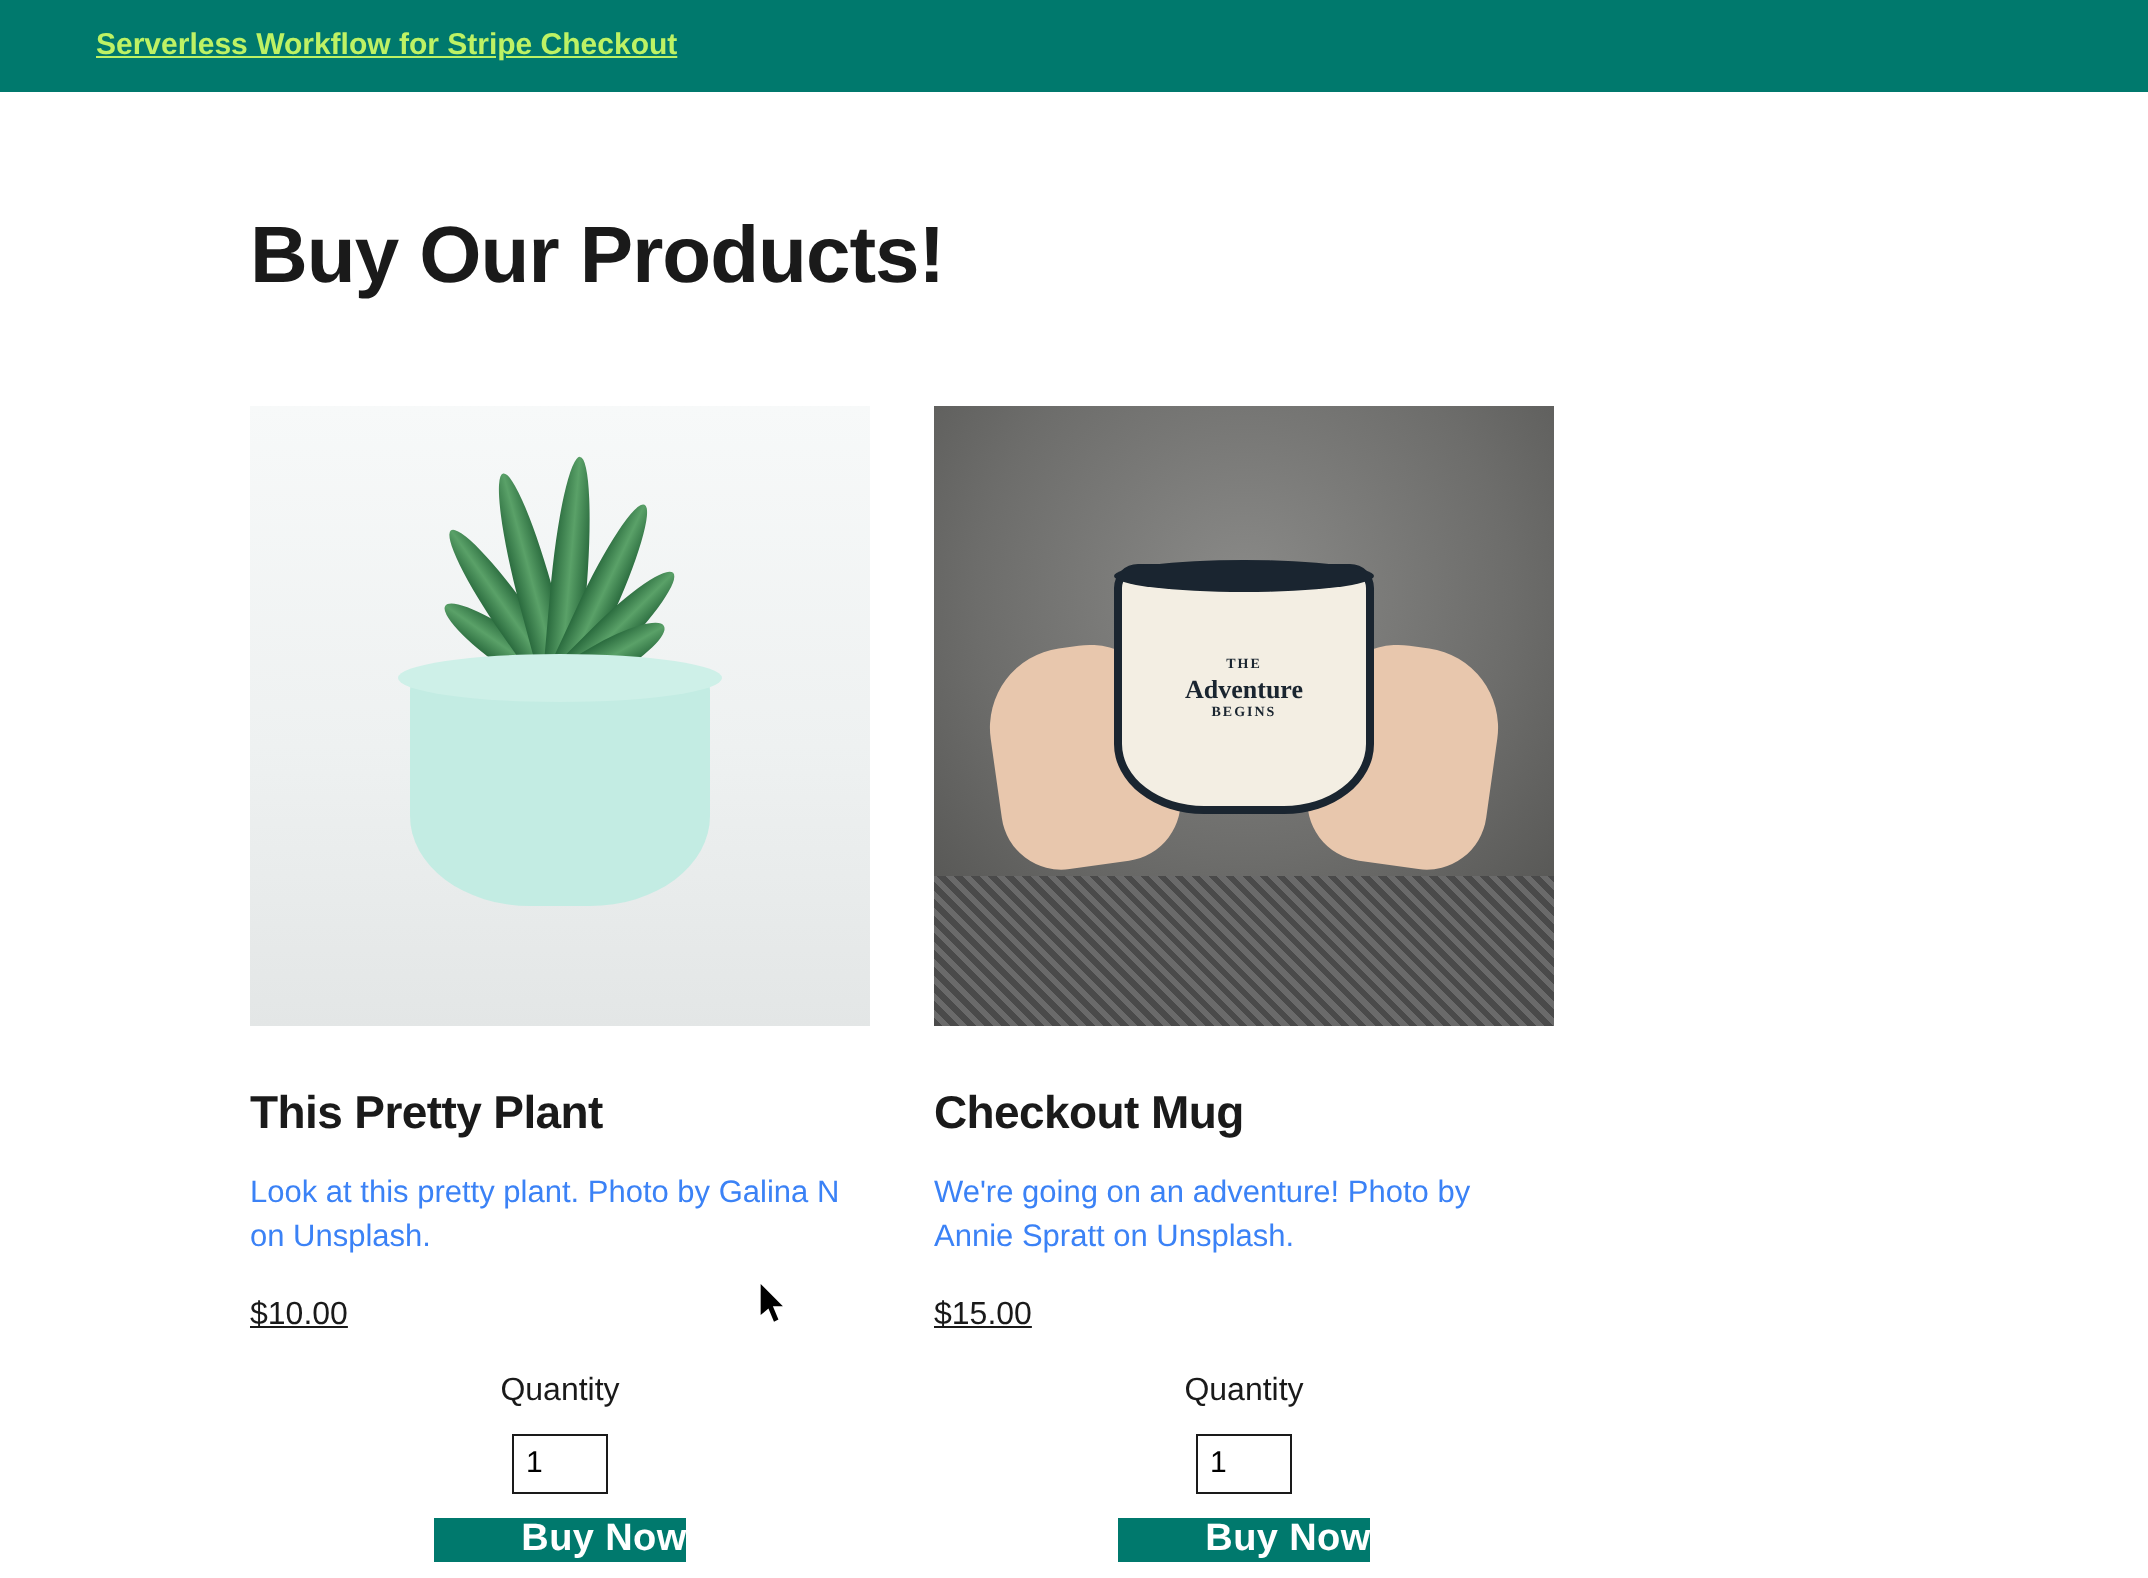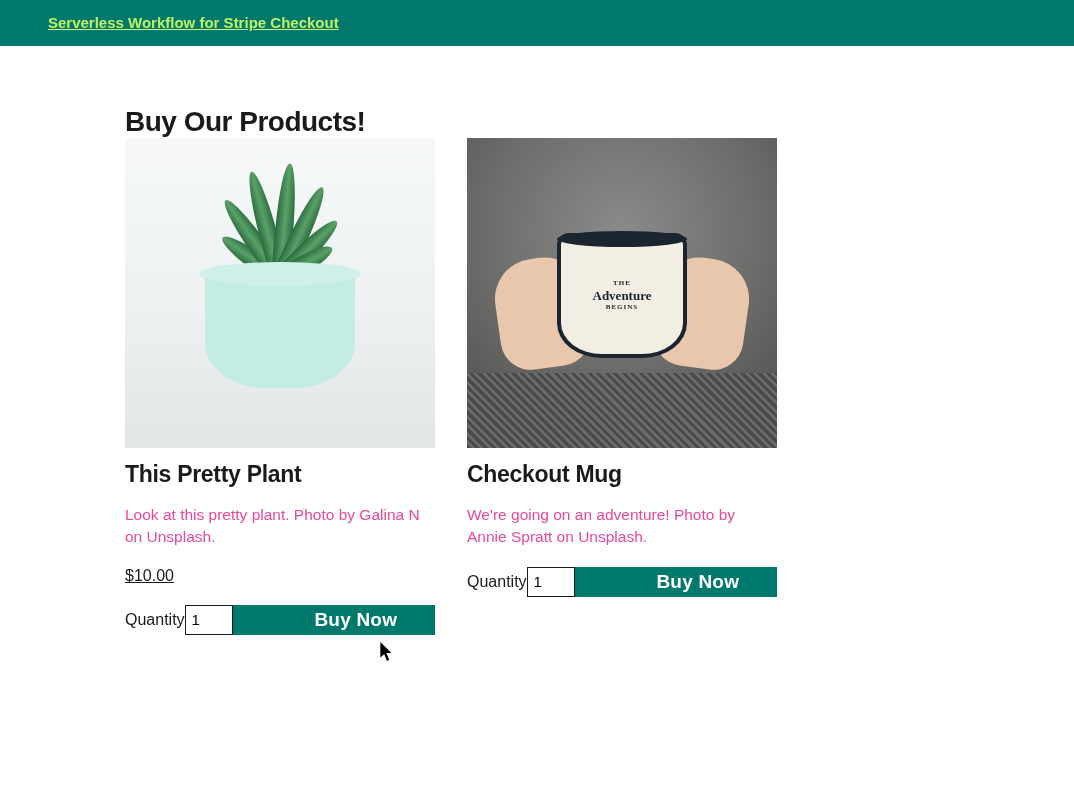--- a/index.html
+++ b/index.html
@@ -21,22 +21,23 @@
       text-decoration: underline;
       font-size: 15px;
       cursor: pointer;
     }
     .content-wrap {
       padding: 60px 48px 40px;
       max-width: 920px;
       margin: 0 auto;
     }
     .page-title {
-      font-size: 28px;
+      font-size: 40px;
       font-weight: 800;
+      margin-bottom: 52px;
       letter-spacing: -0.5px;
     }
     .product-grid {
       display: flex;
       gap: 32px;
     }
     .product-card {
       width: 310px;
       display: flex;
       flex-direction: column;
@@ -87,54 +88,56 @@
     .mug-bg{position:absolute;inset:0;
       background:radial-gradient(circle at 50% 30%,#8a8a88 0%,#6d6d6b 50%,#4a4a48 100%);}
     .mug-hands-left,.mug-hands-right{
       position:absolute;bottom:80px;width:90px;height:110px;
       background:#e8c7ad;border-radius:40px 40px 30px 30px;
     }
     .mug-hands-left{left:30px;transform:rotate(-8deg);}
     .mug-hands-right{right:30px;transform:rotate(8deg);}
     .mug-cup{
       position:absolute;left:50%;transform:translateX(-50%);
-      bottom:90px;width:130px;height:125px;
+      bottom:106px;width:130px;height:125px;
       background:#f3eee3;
       border:4px solid #1a2530;
       border-radius:12px 12px 45px 45px/12px 12px 35px 35px;
       display:flex;align-items:center;justify-content:center;
     }
     .mug-cup::before{content:'';position:absolute;top:-6px;left:-4px;right:-4px;height:16px;
       background:#1a2530;border-radius:50%;}
     .mug-text{font-family:cursive;font-size:13px;color:#1a2530;text-align:center;line-height:1.2;font-weight:700;}
     .mug-text small{display:block;font-size:7px;letter-spacing:1px;}
     .mug-torso{position:absolute;bottom:0;left:0;right:0;height:75px;
       background:repeating-linear-gradient(45deg,#4a4a4a,#4a4a4a 3px,#6a6a6a 3px,#6a6a6a 6px);}
 
     .product-title {
       font-size: 23px;
       font-weight: 800;
-      margin-top: 13px;
+      margin-top: 30px;
       margin-bottom: 16px;
       letter-spacing:-0.3px;
     }
     .product-desc {
       font-size: 15.5px;
       line-height: 1.45;
       margin-bottom: 18px;
-      color:#ec4899;
+      color:#3b82f6;
     }
     .product-price {
       font-size: 16px;
       margin-bottom: 20px;
       text-decoration: underline;
     }
     .buy-row {
       display: flex;
       align-items: center;
+      gap: 12px;
+      flex-direction: column;
     }
     .qty-label {
       font-size: 16px;
     }
     .qty-input {
       width: 48px;
       height: 30px;
       border: 1px solid #1a1a1a;
       font-size: 15px;
       padding: 0 6px;
@@ -204,20 +207,21 @@
         <div class="mug-cup">
           <div class="mug-text">
             <small>THE</small>
             <span>Adventure</span>
             <small>BEGINS</small>
           </div>
         </div>
       </div>
       <h2 class="product-title">Checkout Mug</h2>
       <p class="product-desc">We're going on an adventure! Photo by Annie Spratt on Unsplash.</p>
+      <p class="product-price">$15.00</p>
       <div class="buy-row">
         <span class="qty-label">Quantity</span>
         <input class="qty-input" type="text" value="1" style="">
         <button class="buy-btn">Buy Now</button>
       </div>
     </article>
 
   </div>
 </main>
 

